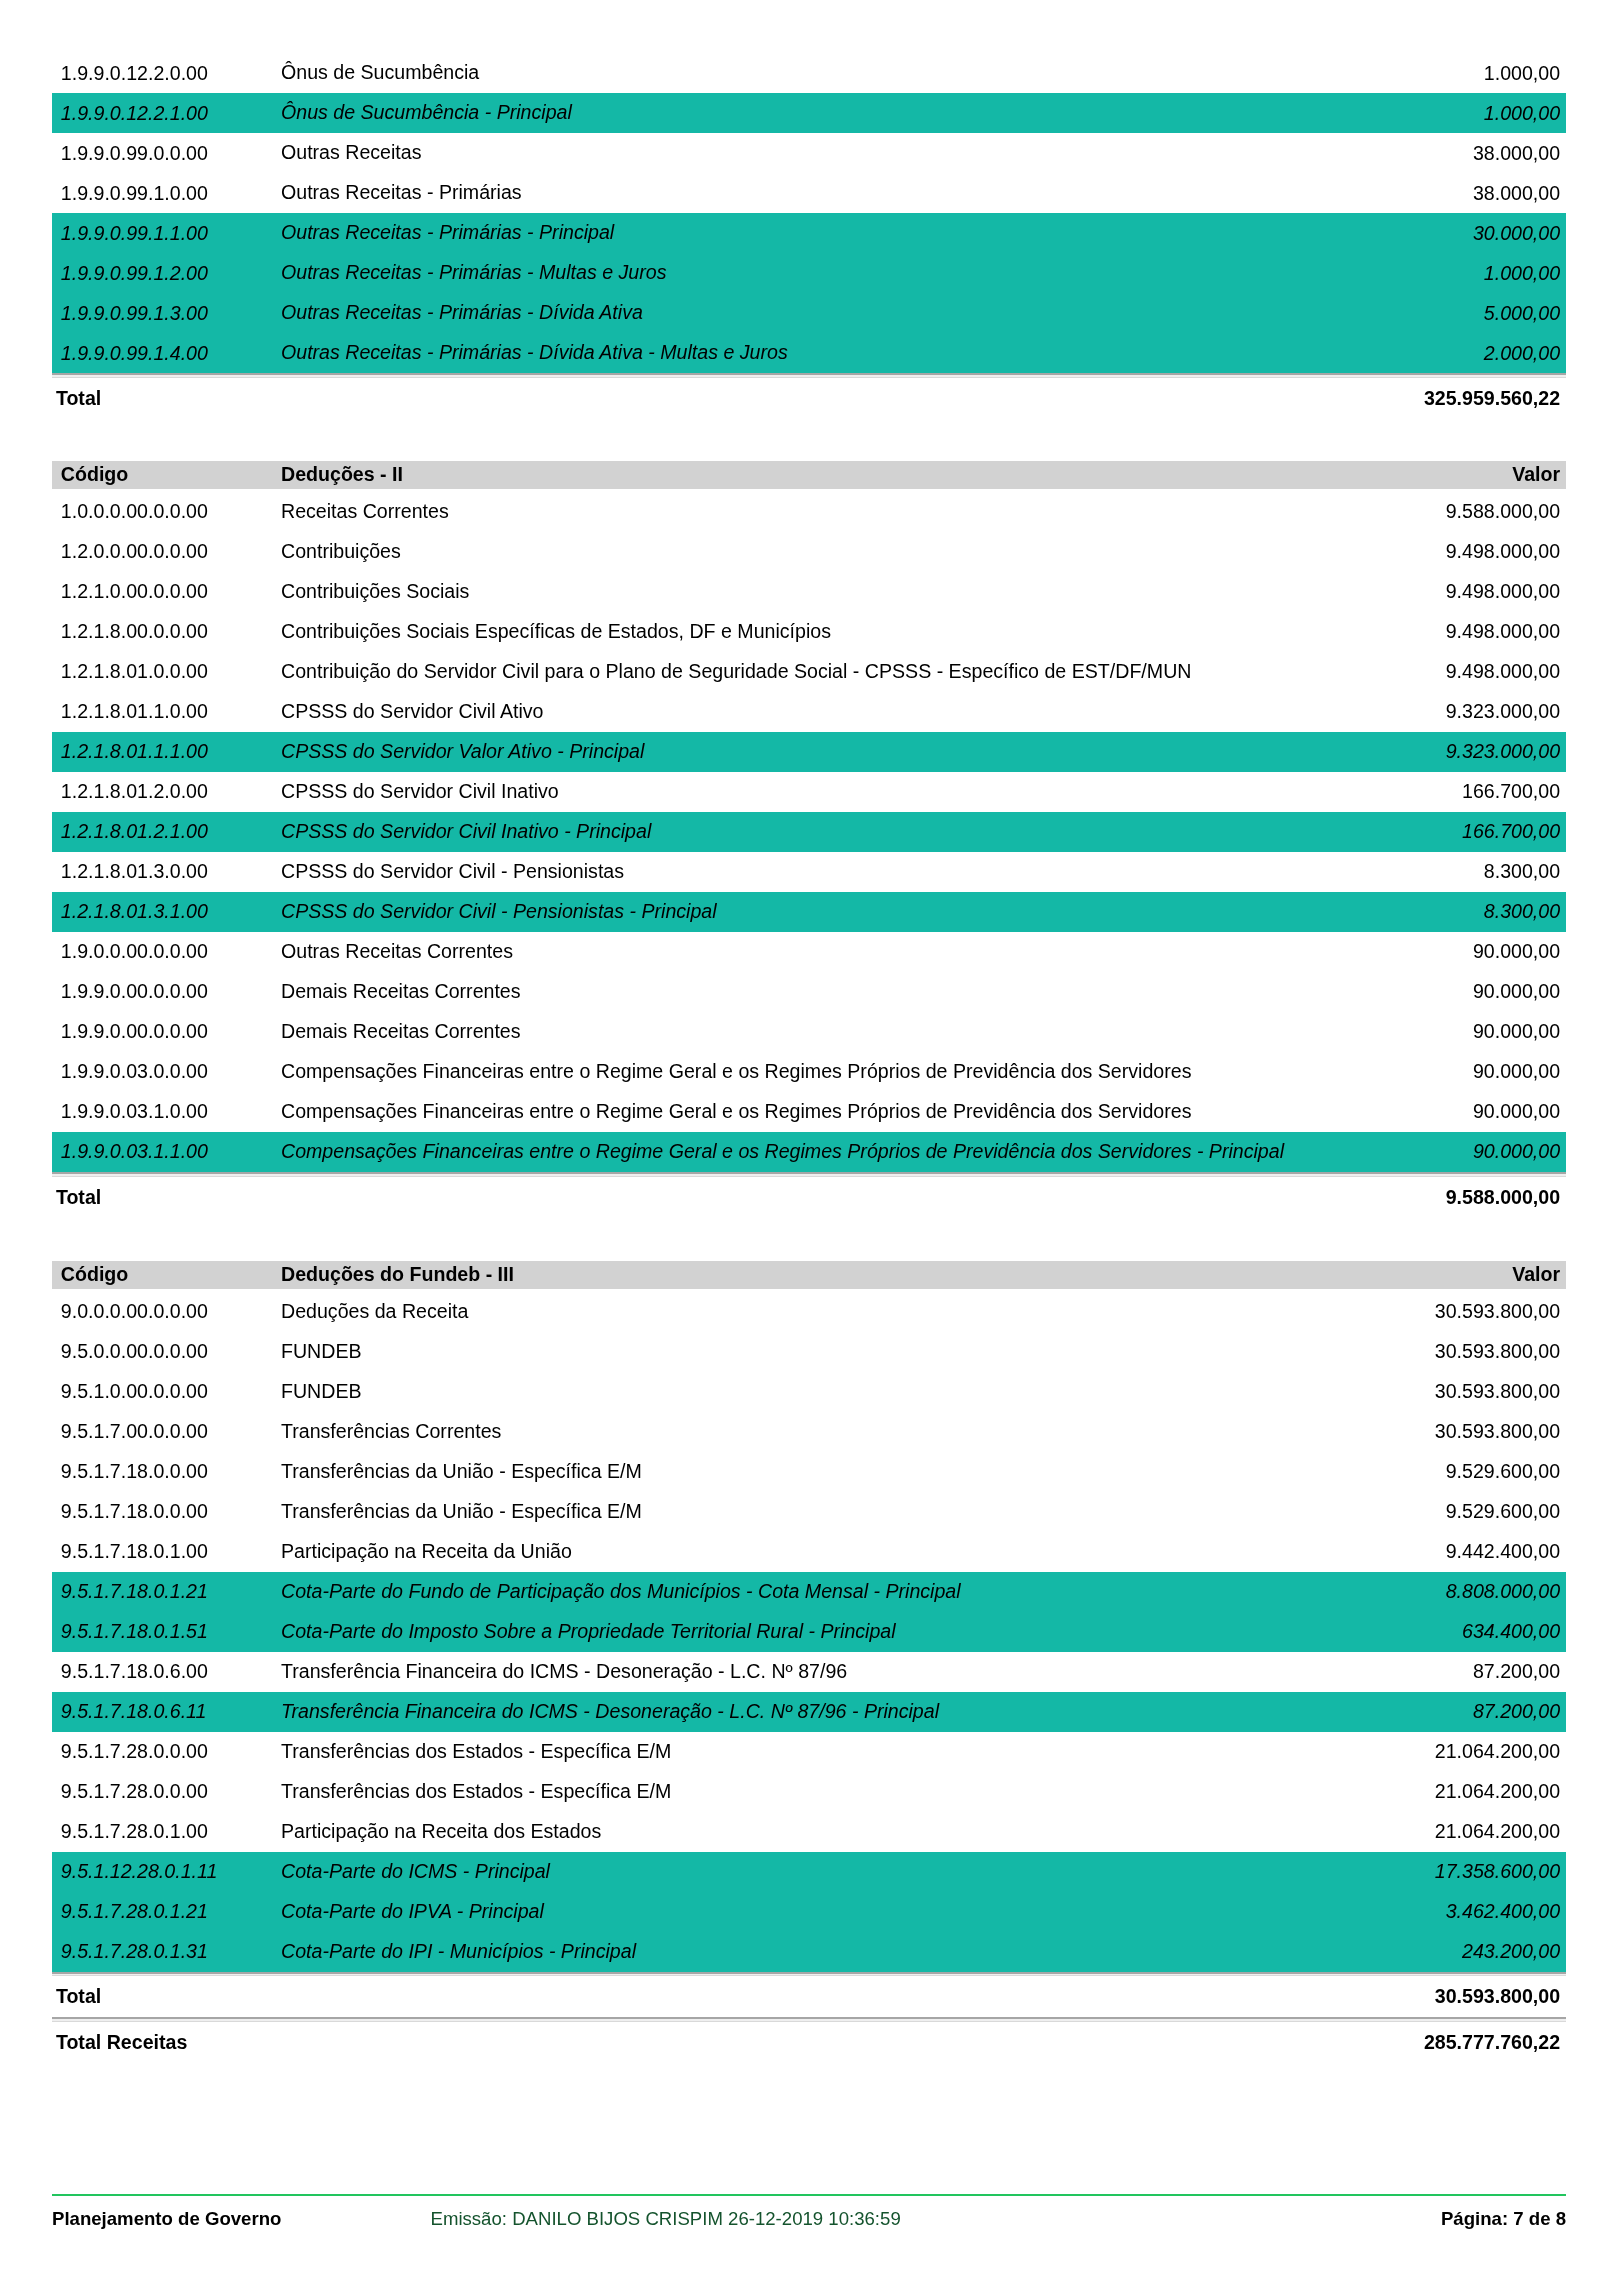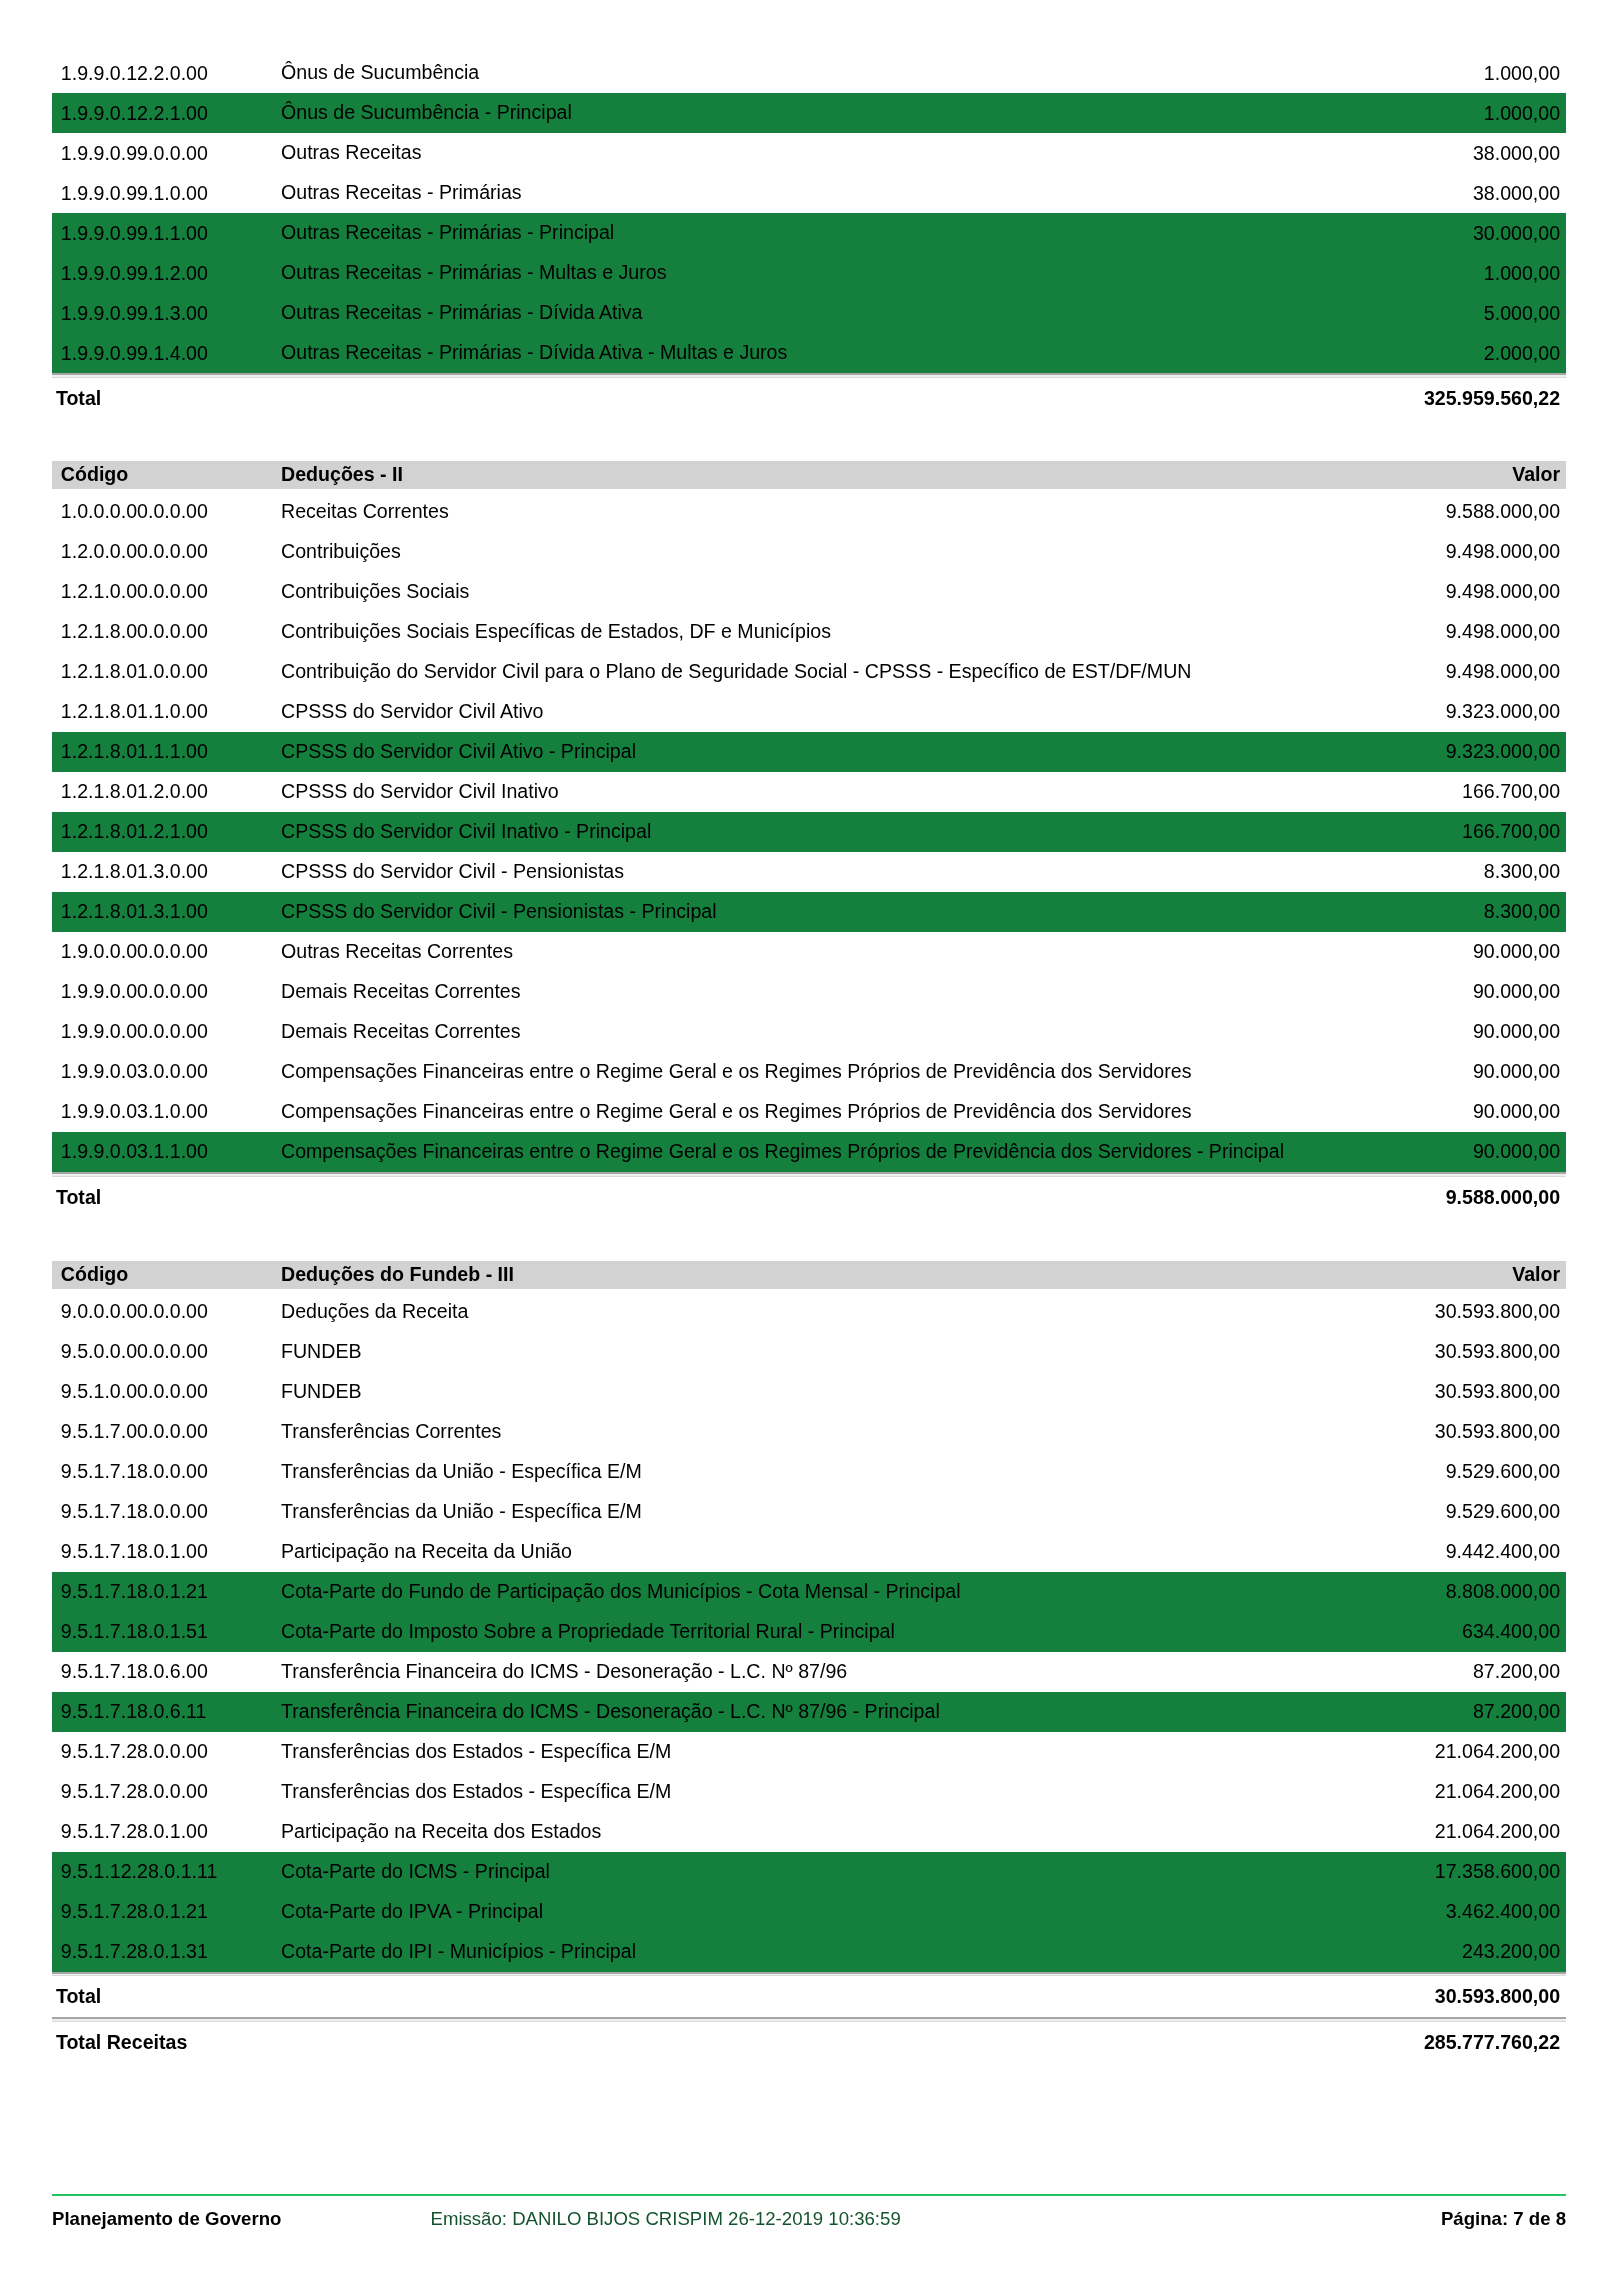--- a/index.html
+++ b/index.html
@@ -23,21 +23,21 @@
     background:#d2d2d2;
     font-weight:bold;
     font-size:19.6px;
     margin-bottom:2.9px;
   }
   .row {
     display:flex; align-items:center;
     min-height:40px;
     font-size:19.6px;
   }
-  .row.shaded { background:#15803d; }
+  .row.shaded { background:#14b8a6;font-style:italic; }
   .code {
     flex:0 0 229px; width:229px;
     padding-left:8.8px;
   }
   .desc {
     flex:1 1 auto;
     padding:4.9px 23.5px 4.9px 0;
     line-height:25.5px;
   }
   .value {
@@ -166,21 +166,21 @@
             <div class="desc">Contribuição do Servidor Civil para o Plano de Seguridade Social - CPSSS - Específico de EST/DF/MUN</div>
             <div class="value">9.498.000,00</div>
           </div>
           <div class="row">
             <div class="code">1.2.1.8.01.1.0.00</div>
             <div class="desc">CPSSS do Servidor Civil Ativo</div>
             <div class="value">9.323.000,00</div>
           </div>
           <div class="row shaded">
             <div class="code">1.2.1.8.01.1.1.00</div>
-            <div class="desc">CPSSS do Servidor Civil Ativo - Principal</div>
+            <div class="desc">CPSSS do Servidor Valor Ativo - Principal</div>
             <div class="value">9.323.000,00</div>
           </div>
           <div class="row">
             <div class="code">1.2.1.8.01.2.0.00</div>
             <div class="desc">CPSSS do Servidor Civil Inativo</div>
             <div class="value">166.700,00</div>
           </div>
           <div class="row shaded">
             <div class="code">1.2.1.8.01.2.1.00</div>
             <div class="desc">CPSSS do Servidor Civil Inativo - Principal</div>

